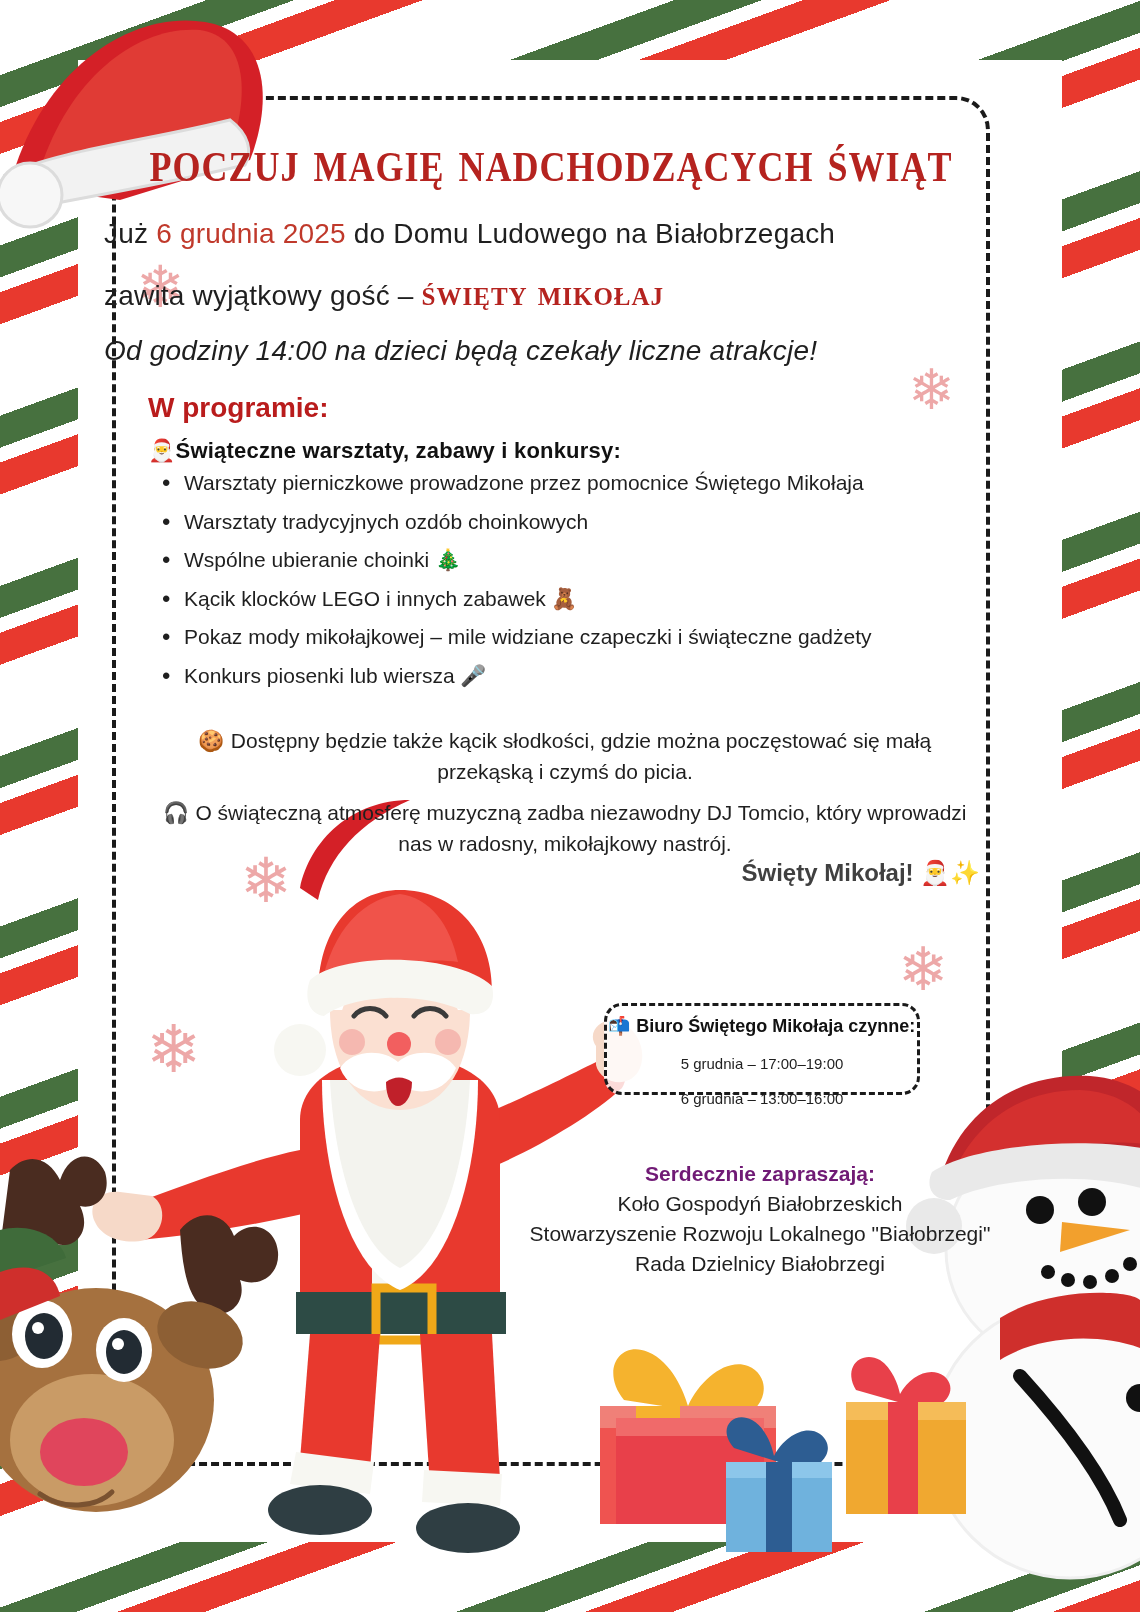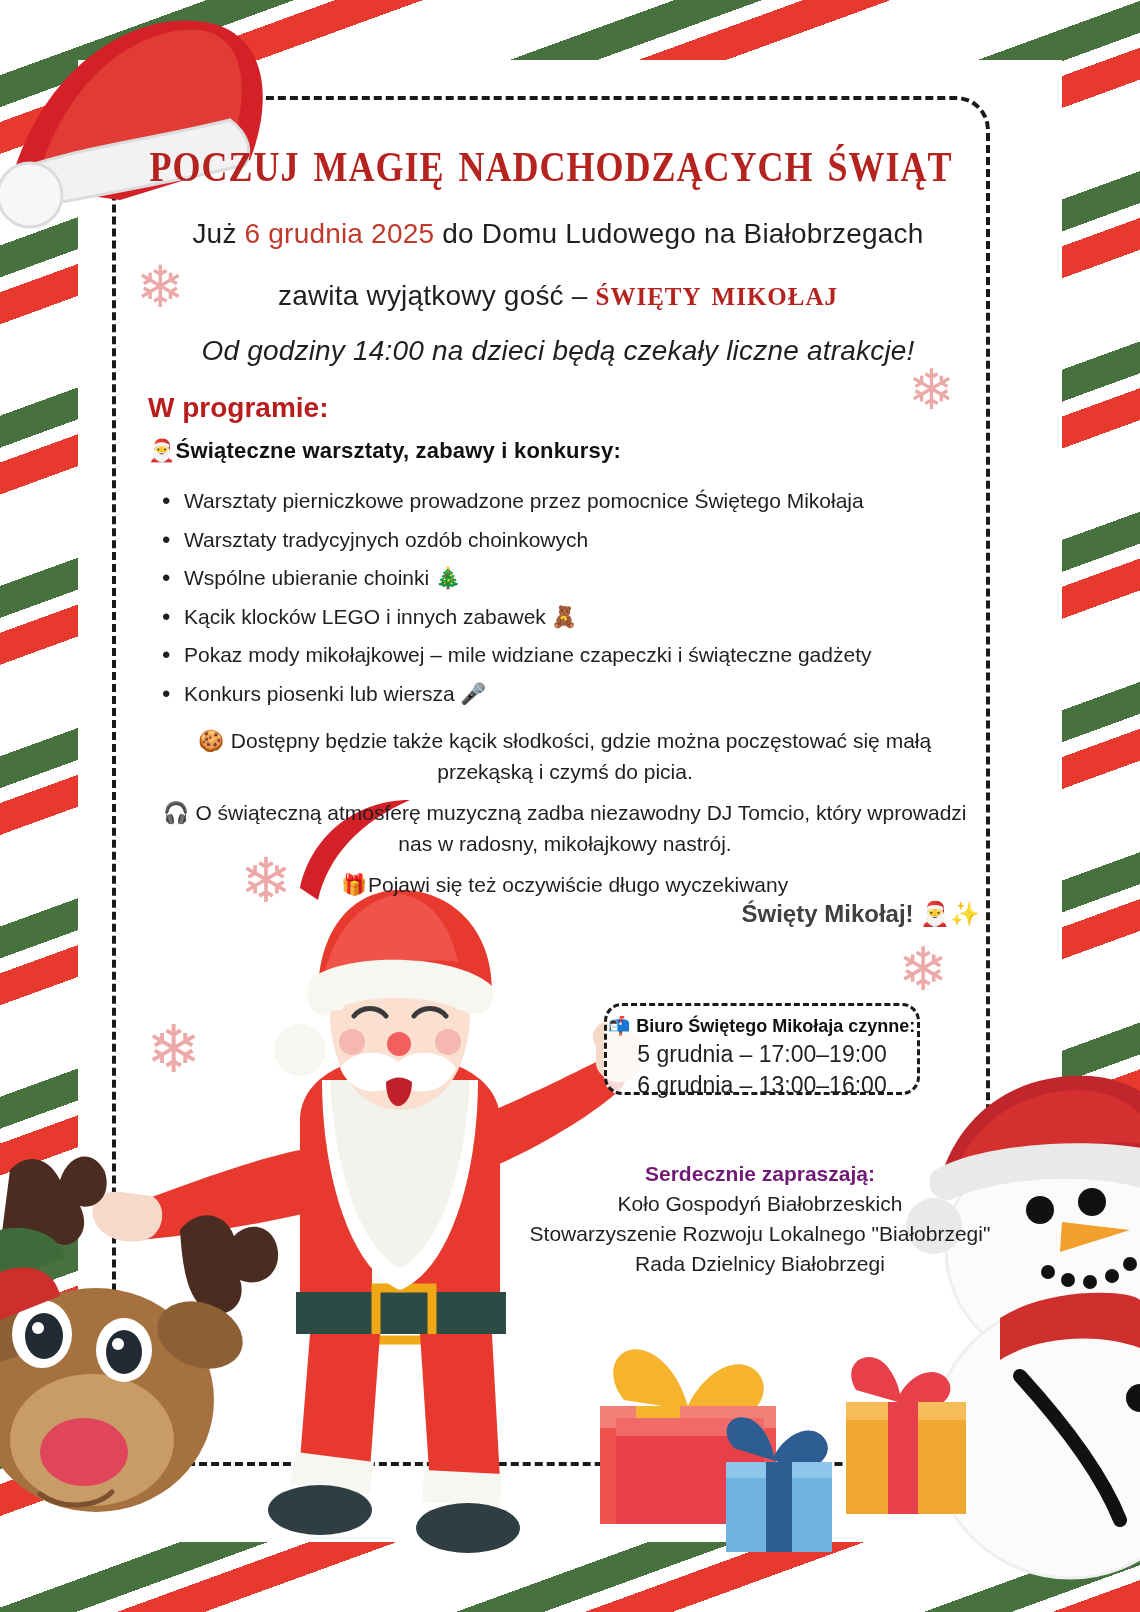--- a/index.html
+++ b/index.html
@@ -53,21 +53,21 @@
     color:#b5231f;
     letter-spacing:1px;
     font-variant:small-caps;
     text-transform:lowercase;
     transform:scaleY(1.18);
     transform-origin:center top;
   }
   .title::first-letter { font-size:1em; }
 
   
-  .intro { position:absolute; left:123px; top:214px; width:870px; text-align:center; }
+  .intro { position:absolute; left:104px; top:214px; width:870px; text-align:left; }
   .intro-line {
     font-size:28px; color:#1f1f1f; line-height:1.42;
     letter-spacing:0.2px; font-weight:300;
   }
   .accent-red { color:#c0392b; }
   .santa-name {
     font-family:"Liberation Serif", serif;
     font-variant:small-caps;
     text-transform:lowercase;
     color:#b5231f;
@@ -79,21 +79,21 @@
   .line-2 { margin-top:14px; }
   .line-3 { margin-top:12px;font-style:italic; }
 
   
   .program { position:absolute; left:148px; top:392px; width:820px; }
   .prog-label { font-size:28px; color:#b91c1c; font-weight:700; }
   .prog-head {
     font-size:22px; color:#111; font-weight:700; margin-top:14px;
     letter-spacing:0.2px;
   }
-  .bullets { margin-top:24px; list-style:none; }
+  .bullets { margin-top:6px; list-style:none; }
   .bullets li {
     position:relative;
     font-size:21px; color:#1f1f1f; font-weight:300;
     padding-left:36px; margin-bottom:13px; line-height:1.22;
   }
   .bullets li::before {
     content:"•"; position:absolute; left:14px; top:-2px;
     font-size:24px; color:#1f1f1f;
   }
 
@@ -107,21 +107,21 @@
   }
 
   
   .office-box {
     position:absolute; left:604px; top:1003px; width:316px; height:92px;
     border:3px dashed #1a1a1a; border-radius:18px;
     background:rgba(255,255,255,0.82);
     text-align:center; padding-top:9px; z-index:7;
   }
   .office-title { font-size:18px; font-weight:700; color:#111; }
-  .office-row { font-size:23px; color:#1f1f1f; font-weight:300; margin-top:4px; }
+  .office-row { font-size:15px; color:#1f1f1f; font-weight:300; margin-top:18px; }
 
   
   .orgs {
     position:absolute; left:520px; top:1162px; width:480px;
     text-align:center; z-index:7;
   }
   .orgs-title { font-size:21px; font-weight:700; color:#701a75; }
   .orgs-row { font-size:21px; color:#1f1f1f; font-weight:300; margin-top:6px; }
 
   
@@ -294,21 +294,20 @@
       <li>Pokaz mody mikołajkowej – mile widziane czapeczki i świąteczne gadżety</li>
       <li>Konkurs piosenki lub wiersza 🎤</li>
     </ul>
   </div>
 
   <div class="notes">
     <div class="note-line">🍪 Dostępny będzie także kącik słodkości, gdzie można poczęstować się małą</div>
     <div class="note-line">przekąską i czymś do picia.</div>
     <div class="note-line note-gap">🎧 O świąteczną atmosferę muzyczną zadba niezawodny DJ Tomcio, który wprowadzi</div>
     <div class="note-line">nas w radosny, mikołajkowy nastrój.</div>
-    <div class="note-line note-gap">🎁Pojawi się też oczywiście długo wyczekiwany</div>
     <div class="final-red">Święty Mikołaj! 🎅✨</div>
   </div>
 
   <div class="office-box">
     <div class="office-title">📬 Biuro Świętego Mikołaja czynne:</div>
     <div class="office-row">5 grudnia – 17:00–19:00</div>
     <div class="office-row">6 grudnia – 13:00–16:00</div>
   </div>
 
   <div class="orgs">

